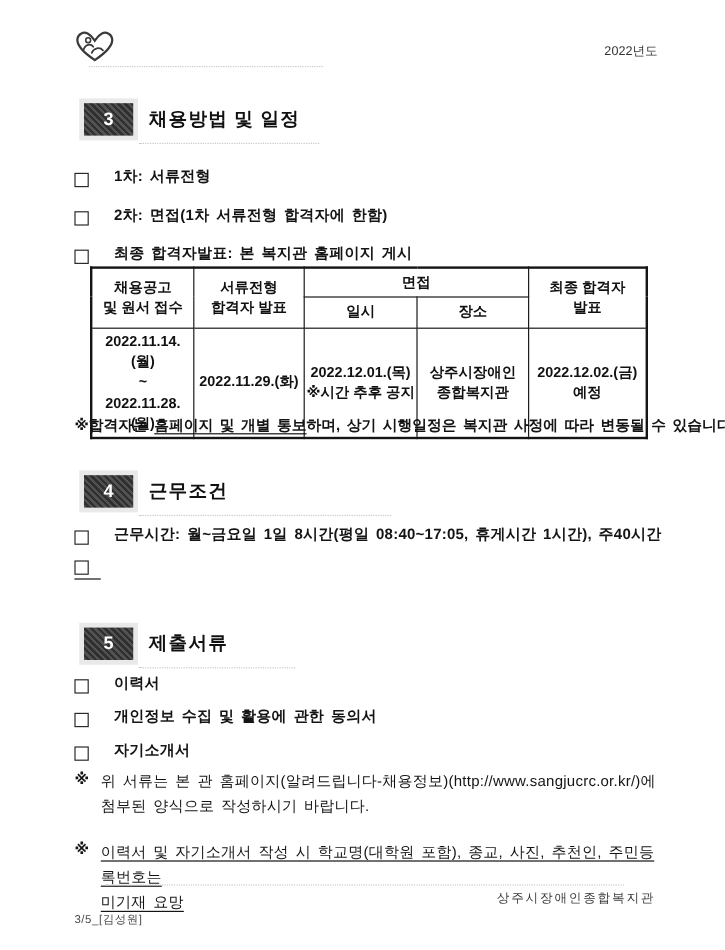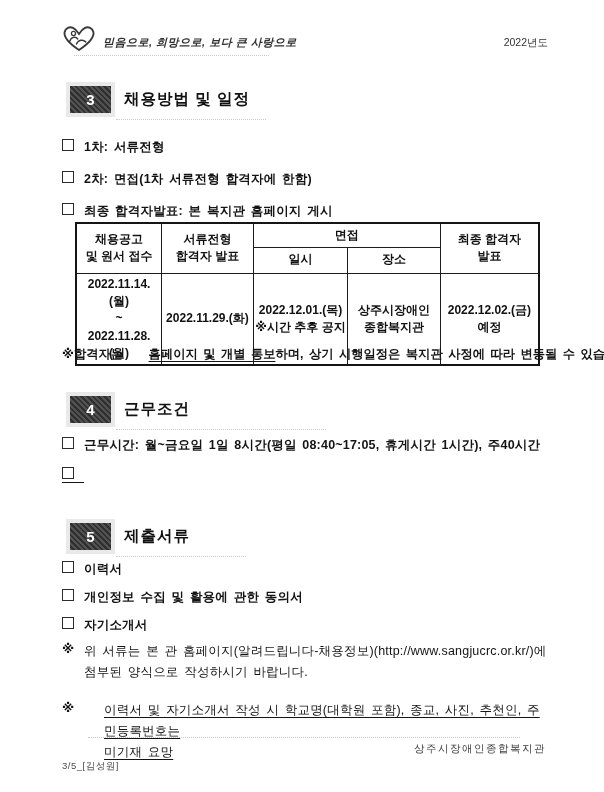--- a/index.html
+++ b/index.html
@@ -40,21 +40,21 @@
   .sec5 { top:523px; left:70px; }
   .artifact-s3 { top:119px; left:116px; width:150px; }
   .artifact-s4 { top:429px; left:116px; width:210px; }
   .artifact-s5 { top:556px; left:116px; width:130px; }
 
   
   .checks { position:absolute; left:62px; display:flex; flex-direction:column; }
   .checks-s3 { top:139px; gap:15px; }
   .items-s4 { top:437px; gap:13px; }
   .checks-s5 { top:561px; gap:11px; }
-  .check-row { display:flex; align-items:flex-start; }
+  .check-row { display:flex; align-items:flex-end;gap:11px; }
   .checkbox {
     width:12px; height:12px; border:1.6px solid #2b2b2b;
     display:inline-block; margin-right:10px; flex:0 0 auto; background:#fff;
   }
   .check-text { font-size:12.5px; font-weight:bold; letter-spacing:0.2px; word-spacing:2px; white-space:nowrap; }
   .u-row { border-bottom:1.5px solid #141414; padding-bottom:3px; width:fit-content; }
 
   
   .tbl-wrap { position:absolute; top:222px; left:75px; width:465px; }
   table { border-collapse:collapse; width:100%; table-layout:fixed;border-radius:30px; }
@@ -64,21 +64,21 @@
     white-space:pre-line; line-height:1.45; padding:2px 1px; color:#111;
   }
   table { border:2.2px solid #151515; }
   tr.hdr1 th { height:24px; }
   tr.hdr2 th { height:26px; }
   tr.body td { height:64px; }
   col.c1{width:18.5%} col.c2{width:19.8%} col.c3{width:20.4%} col.c4{width:20%} col.c5{width:21.3%}
 
   
   .note3 { position:absolute; top:346px; left:62px; font-size:12.3px; font-weight:bold; word-spacing:2px; white-space:nowrap; }
-  .u { text-decoration:underline; text-underline-offset:3px;padding-left:20px; }
+  .u { text-decoration:underline; text-underline-offset:3px; }
   .notes5 { position:absolute; top:641px; left:62px; width:486px; display:flex; flex-direction:column; gap:16px; }
   .note-row { display:flex; }
   .note-marker { font-size:12.5px; font-weight:bold; width:22px; flex:0 0 auto; }
   .note-text { font-size:12.5px; font-weight:normal; white-space:pre-line; line-height:1.7; word-spacing:2px; letter-spacing:0.2px; }
 
   
   .artifact-f { top:737px; left:88px; width:432px; }
   .footer-org { position:absolute; top:742px; right:58px; font-size:10.5px; color:#3a3a3a; letter-spacing:1.5px; }
   .footer-page { position:absolute; top:760px; left:62px; font-size:9.5px; color:#4a4a4a; letter-spacing:0.5px; }
 
@@ -91,21 +91,20 @@
 
   <div class="header-row">
     <div class="brand">
       <span class="logo-icon">
         <svg width="34" height="30" viewBox="0 0 40 34">
           <path d="M20 30 C8 22 2 15 3 9 C4 4 9 2 13 4 C16 5.5 18 8 20 11 C22 8 24 5.5 27 4 C31 2 36 4 37 9 C38 15 32 22 20 30 Z" fill="none" stroke="#3a3a3a" stroke-width="2.2"></path>
           <circle cx="13.5" cy="10.5" r="2.4" fill="none" stroke="#3a3a3a" stroke-width="1.5"></circle>
           <path d="M9 20 C10.5 14.5 16 13.5 18.5 17 M17 23 C19 18 25 17 28 20.5" fill="none" stroke="#3a3a3a" stroke-width="1.7" stroke-linecap="round"></path>
         </svg>
       </span>
-      <span class="tagline">믿음으로, 희망으로, 보다 큰 사랑으로</span>
     </div>
     <span class="year">2022년도</span>
   </div>
   <div class="artifact artifact-1"></div>
 
   <div class="sec-head sec3">
     <span class="sec-badge">3</span>
     <span class="sec-title">채용방법 및 일정</span>
   </div>
   <div class="artifact artifact-s3"></div>

